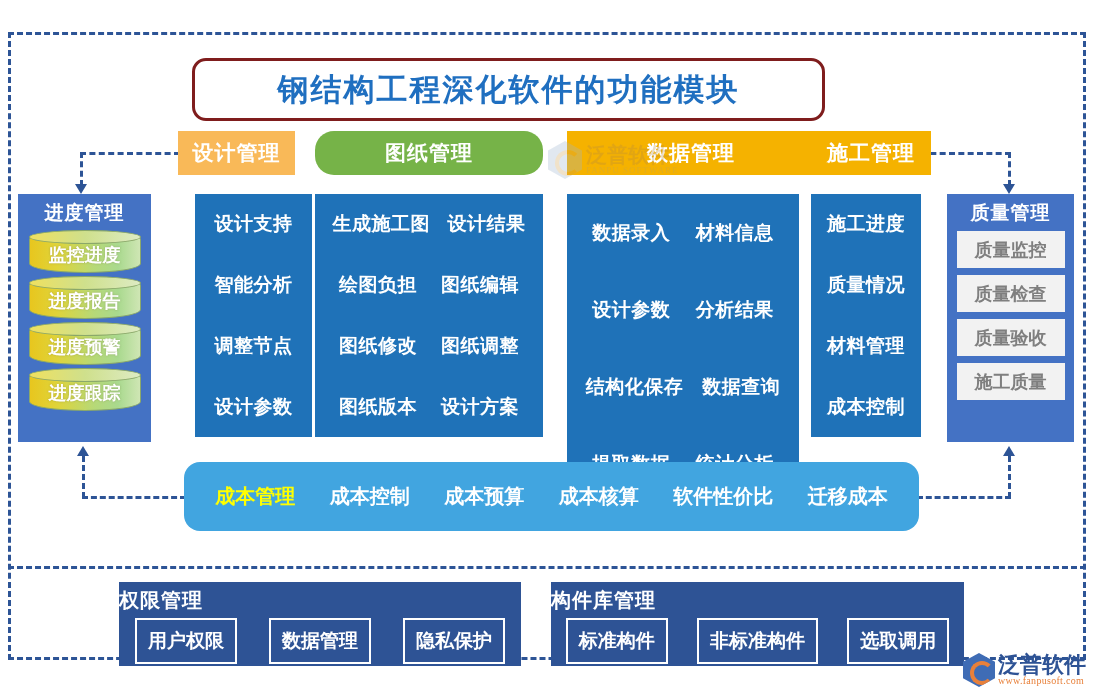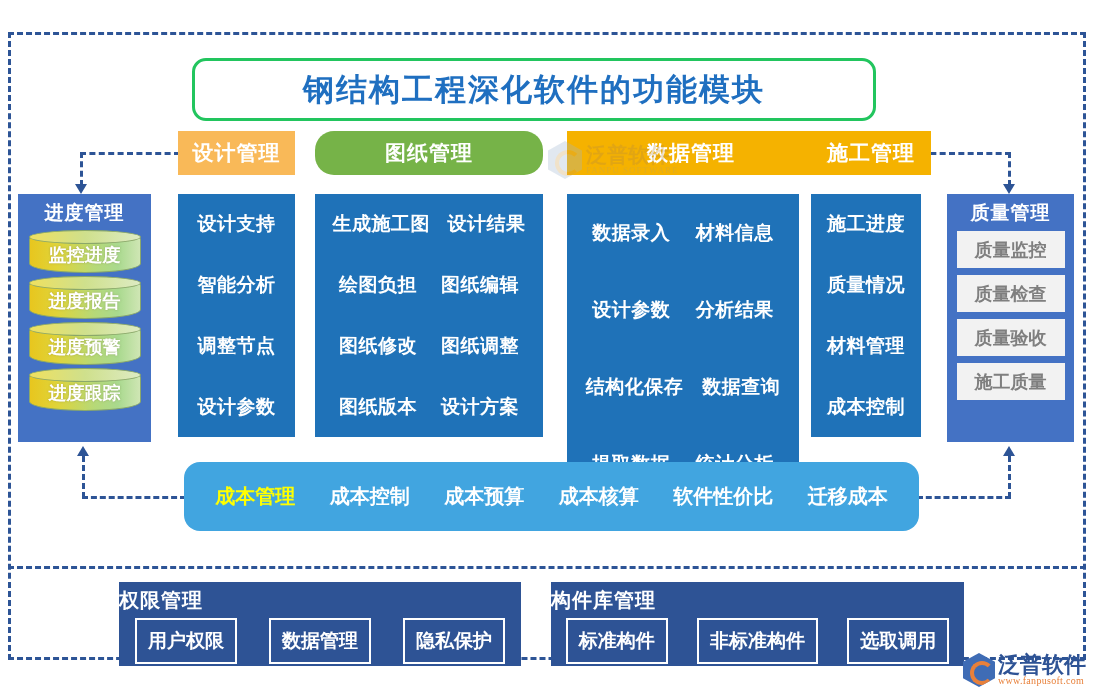--- a/index.html
+++ b/index.html
@@ -40,23 +40,23 @@
     height: 0;
     border-top: 3px dashed #2d5496;
     box-sizing: border-box;
   }
 
   
   .title-box {
     position: absolute;
     left: 192px;
     top: 58px;
-    width: 684px;
+    width: 633px;
     height: 63px;
-    border: 3px solid #22c55e;
+    border: 3px solid #7f1d1d;
     border-radius: 14px;
     box-sizing: border-box;
     display: flex;
     align-items: center;
     justify-content: center;
     background: #ffffff;
   }
   .title-text {
     font-size: 31px;
     font-weight: bold;
@@ -85,21 +85,21 @@
 
   
   .panel {
     position: absolute;
     background: #1F72B8;
     display: flex;
     flex-direction: column;
     align-items: center;
     color: #ffffff;
   }
-  .panel-design  { left: 178px; top: 194px; width: 117px; height: 243px; }
+  .panel-design  { left: 195px; top: 194px; width: 117px; height: 243px; }
   .panel-drawing { left: 315px; top: 194px; width: 228px; height: 243px; }
   .panel-data    { left: 567px; top: 194px; width: 232px; height: 309px; }
   .panel-constr  { left: 811px; top: 194px; width: 110px; height: 243px; }
 
   .panel .row {
     display: flex;
     width: 100%;
     flex: 1;
     align-items: center;
     justify-content: space-evenly;

